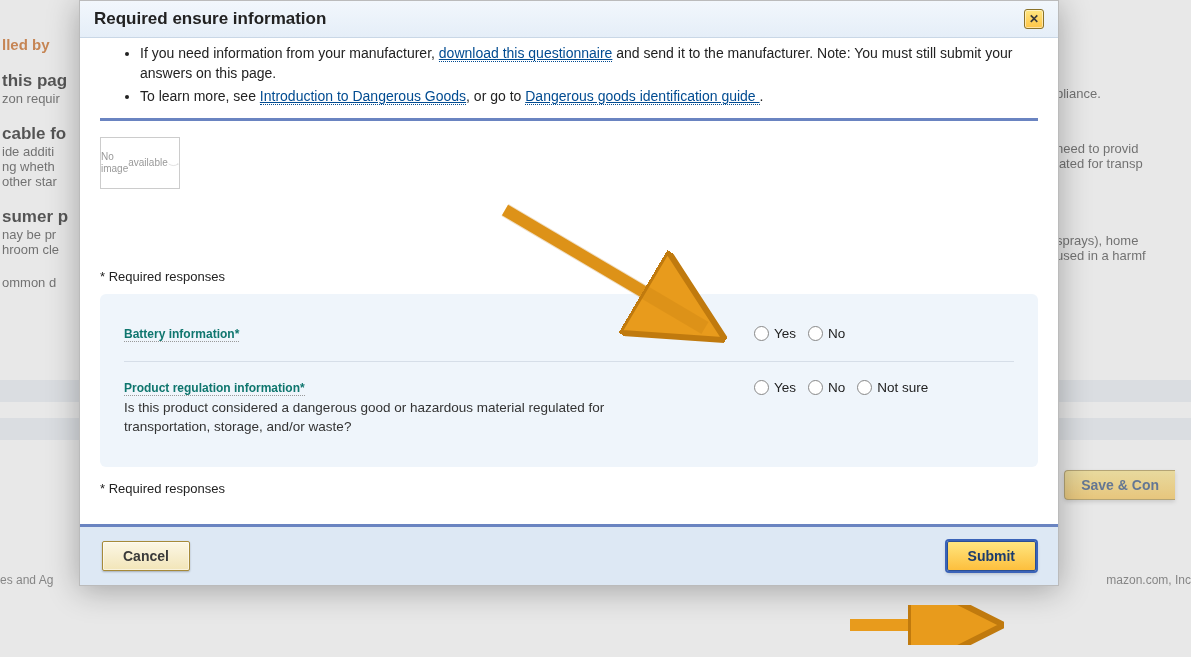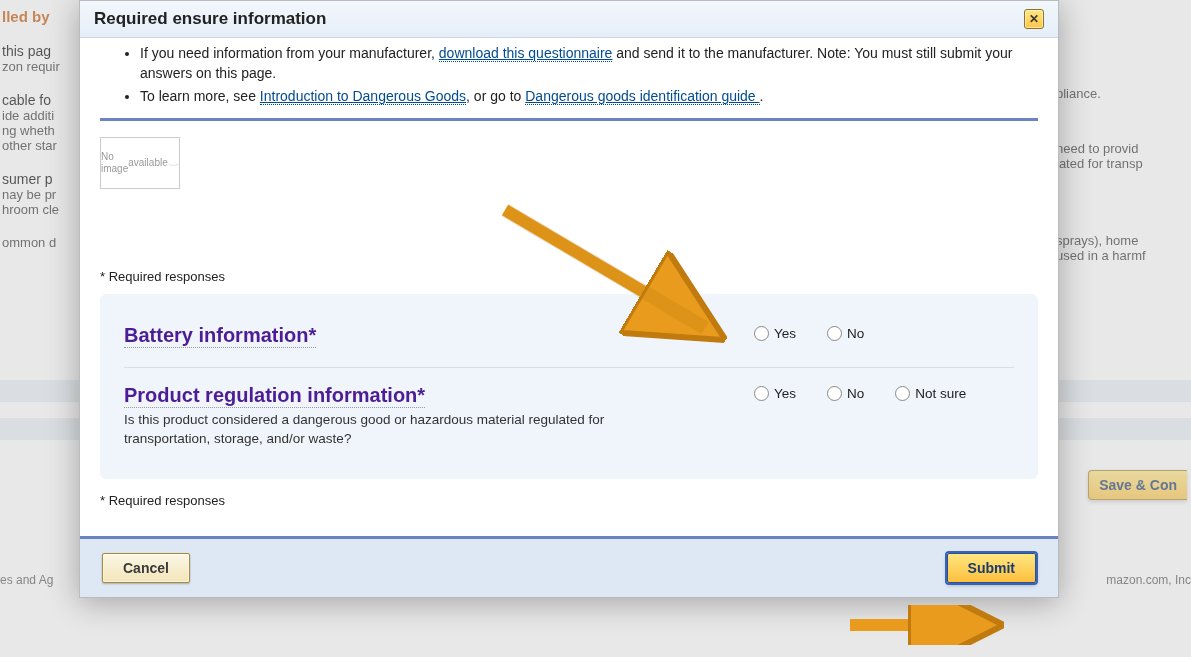--- a/index.html
+++ b/index.html
@@ -20,22 +20,22 @@
     .bg-section-header {
       color: #c45500;
       font-weight: bold;
       font-size: 15px;
     }
     .bg-text {
       font-size: 13px;
       color: #333;
     }
     .bg-bold {
-      font-weight: normal;
-      font-size: 14px;
+      font-weight: bold;
+      font-size: 17px;
     }
     .bg-left {
       position: absolute;
       left: 0;
       top: 0;
       width: 76px;
       padding-left: 2px;
     }
     .bg-right {
       position: absolute;
@@ -45,27 +45,27 @@
       text-align: left;
     }
     .bg-row {
       position: absolute;
       height: 22px;
       left: 0; right: 0;
       background: #e7ecf3;
     }
     .save-con-btn {
       position: absolute;
-      right: 4px;
+      right: 16px;
       top: 470px;
       background: linear-gradient(#ffe680, #fec547);
       border: 1px solid #a68a3a;
       border-right: none;
       border-radius: 4px 0 0 4px;
-      padding: 6px 10px;
+      padding: 6px 16px;
       font-weight: bold;
       color: #1a3b6e;
       font-size: 14px;
       cursor: pointer;
       box-shadow: 0 2px 4px rgba(0,0,0,0.2);
     }
     .bg-footer {
       position: absolute;
       bottom: 70px;
       right: 0;
@@ -169,34 +169,34 @@
     }
     .question-row {
       display: flex;
       justify-content: space-between;
       align-items: flex-start;
       padding: 10px 0;
     }
     .q-left { width: 550px; }
     .q-title {
       font-weight: bold;
-      font-size: 20px;
-      color: #4c1d95;
+      font-size: 12px;
+      color: #0f766e;
       border-bottom: 1px dotted #999;
       display: inline-block;
       margin-bottom: 3px;
     }
     .q-desc {
       font-size: 13.5px;
       color: #333;
       line-height: 1.4;
     }
     .q-right {
       display: flex;
-      gap: 31px;
+      gap: 12px;
       align-items: center;
       padding-top: 2px;
       min-width: 260px;
     }
     .radio-opt {
       display: flex;
       align-items: center;
       gap: 5px;
       font-size: 13.5px;
       color: #222;
@@ -250,21 +250,21 @@
     .arrow-annotation {
       position: absolute;
       pointer-events: none;
     }
   </style>
 </head>
 <body>
 
 <div class="bg-page">
   <div class="bg-left">
-    <div class="bg-section-header" style="margin-top:8px">lled by</div>
+    <div class="bg-section-header" style="margin-top:36px">lled by</div>
     <div class="bg-bold" style="margin-top:18px">this pag</div>
     <div class="bg-text">zon requir</div>
     <div class="bg-bold" style="margin-top:18px">cable fo</div>
     <div class="bg-text">ide additi</div>
     <div class="bg-text">ng wheth</div>
     <div class="bg-text">other star</div>
     <div class="bg-bold" style="margin-top:18px">sumer p</div>
     <div class="bg-text">nay be pr</div>
     <div class="bg-text">hroom cle</div>
     <div class="bg-text" style="margin-top:18px">ommon d</div>

